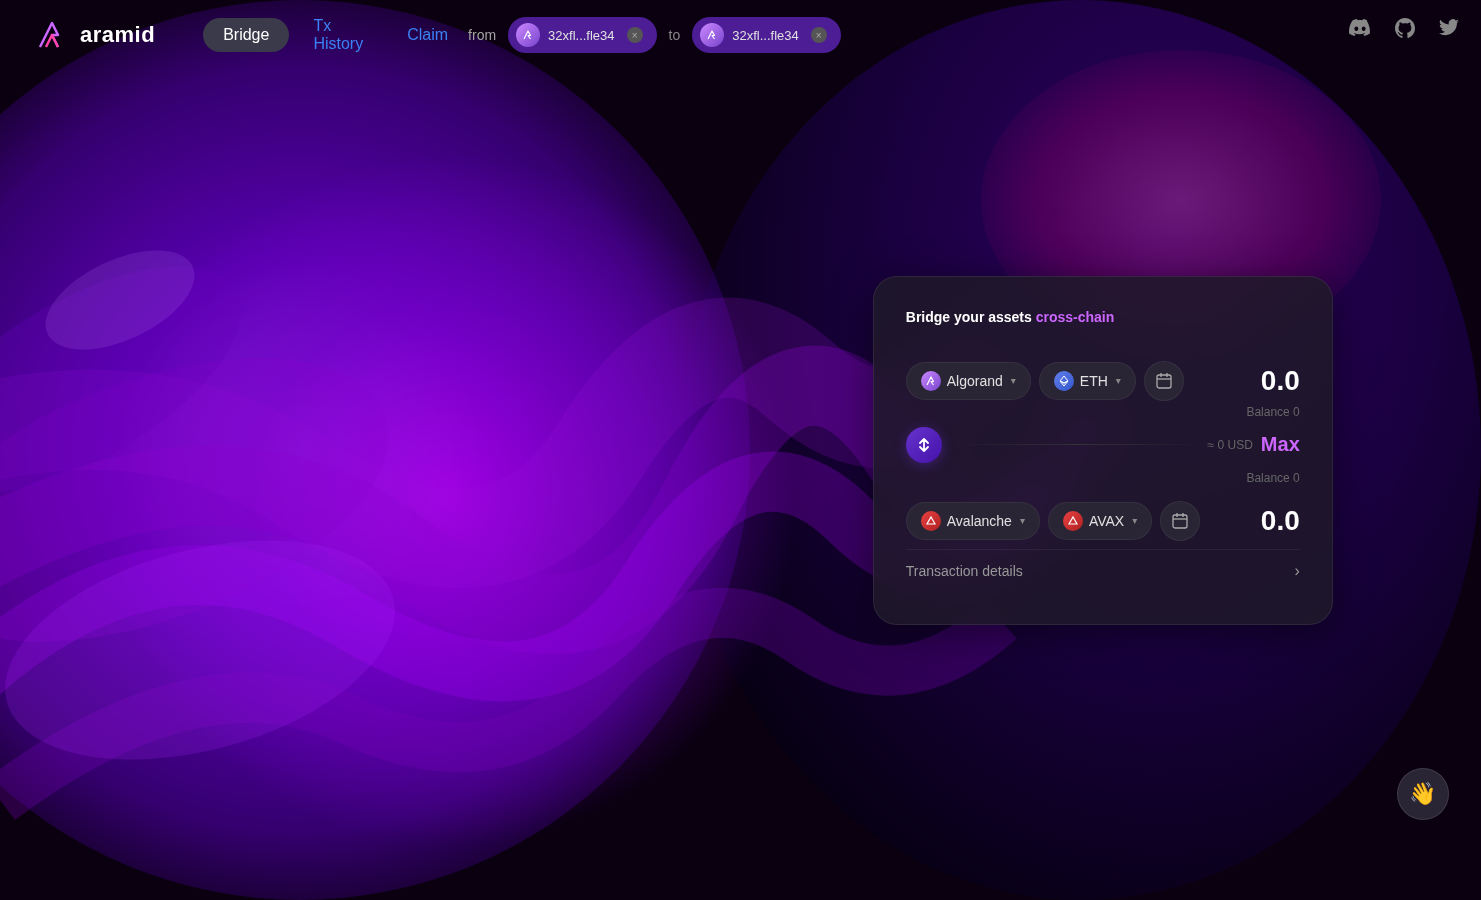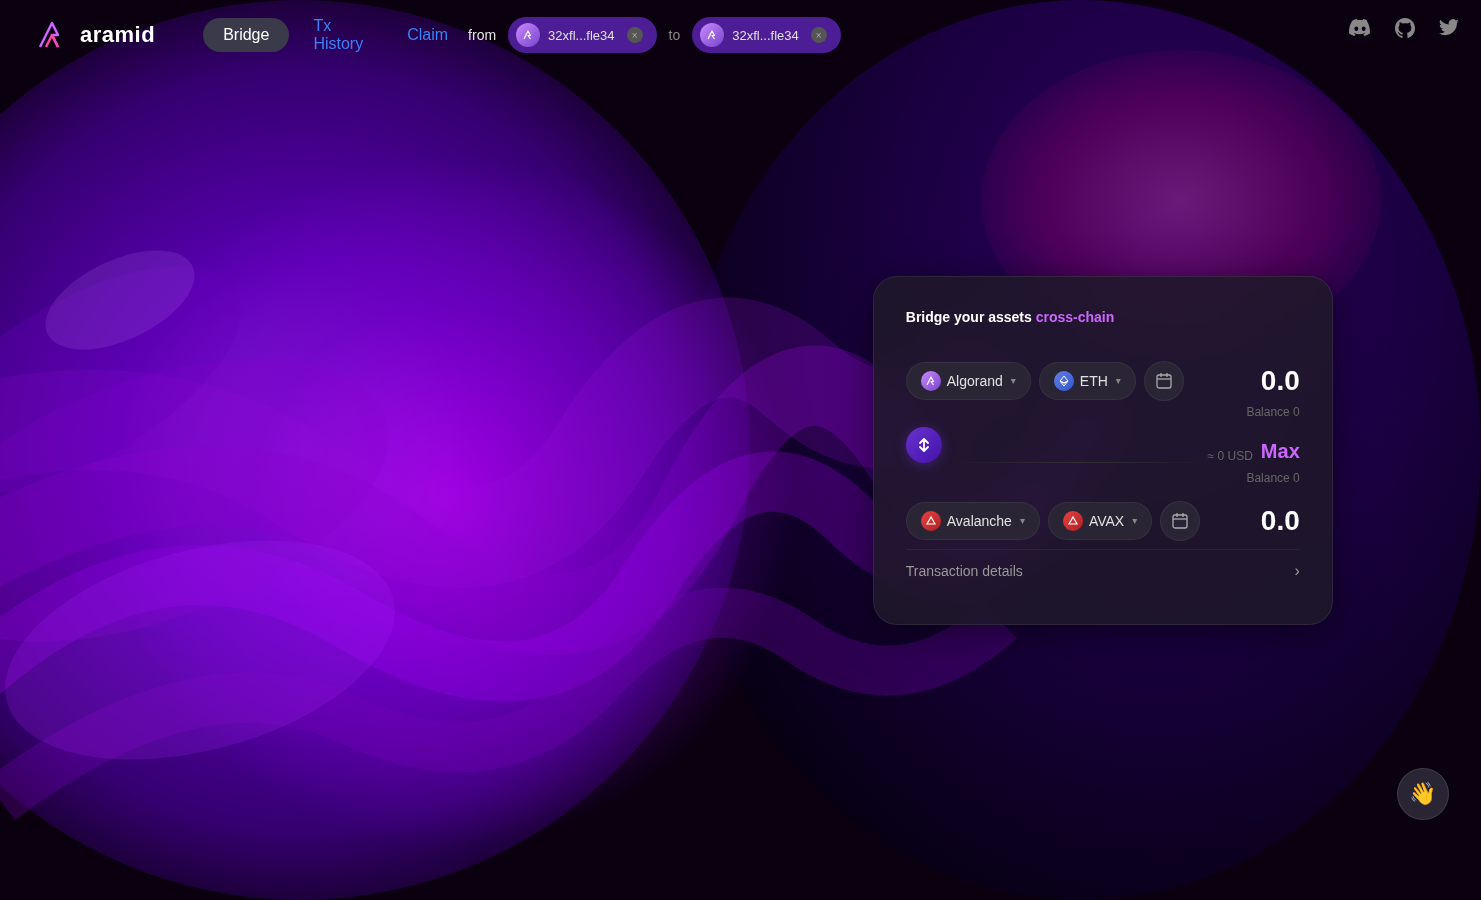--- a/index.html
+++ b/index.html
@@ -121,21 +121,21 @@
     }
 
     .header-right {
       margin-left: auto;
       display: flex;
       align-items: center;
       gap: 12px;
     }
 
     .from-label {
-      color: #e5e5e5;
+      color: #a3a3a3;
       font-size: 14px;
     }
     .to-label {
       color: #888;
       font-size: 14px;
     }
 
     .wallet-badge {
       display: flex;
       align-items: center;
@@ -276,21 +276,21 @@
       margin-bottom: 8px;
     }
     .balance-text {
       color: #666;
       font-size: 12px;
     }
 
     
     .middle-row {
       display: flex;
-      align-items: flex-end;
+      align-items: center;
       margin: 8px 0;
       position: relative;
     }
     .swap-btn {
       width: 36px;
       height: 36px;
       border-radius: 50%;
       background: linear-gradient(135deg, #6633cc, #4411aa);
       display: flex;
       align-items: center;

